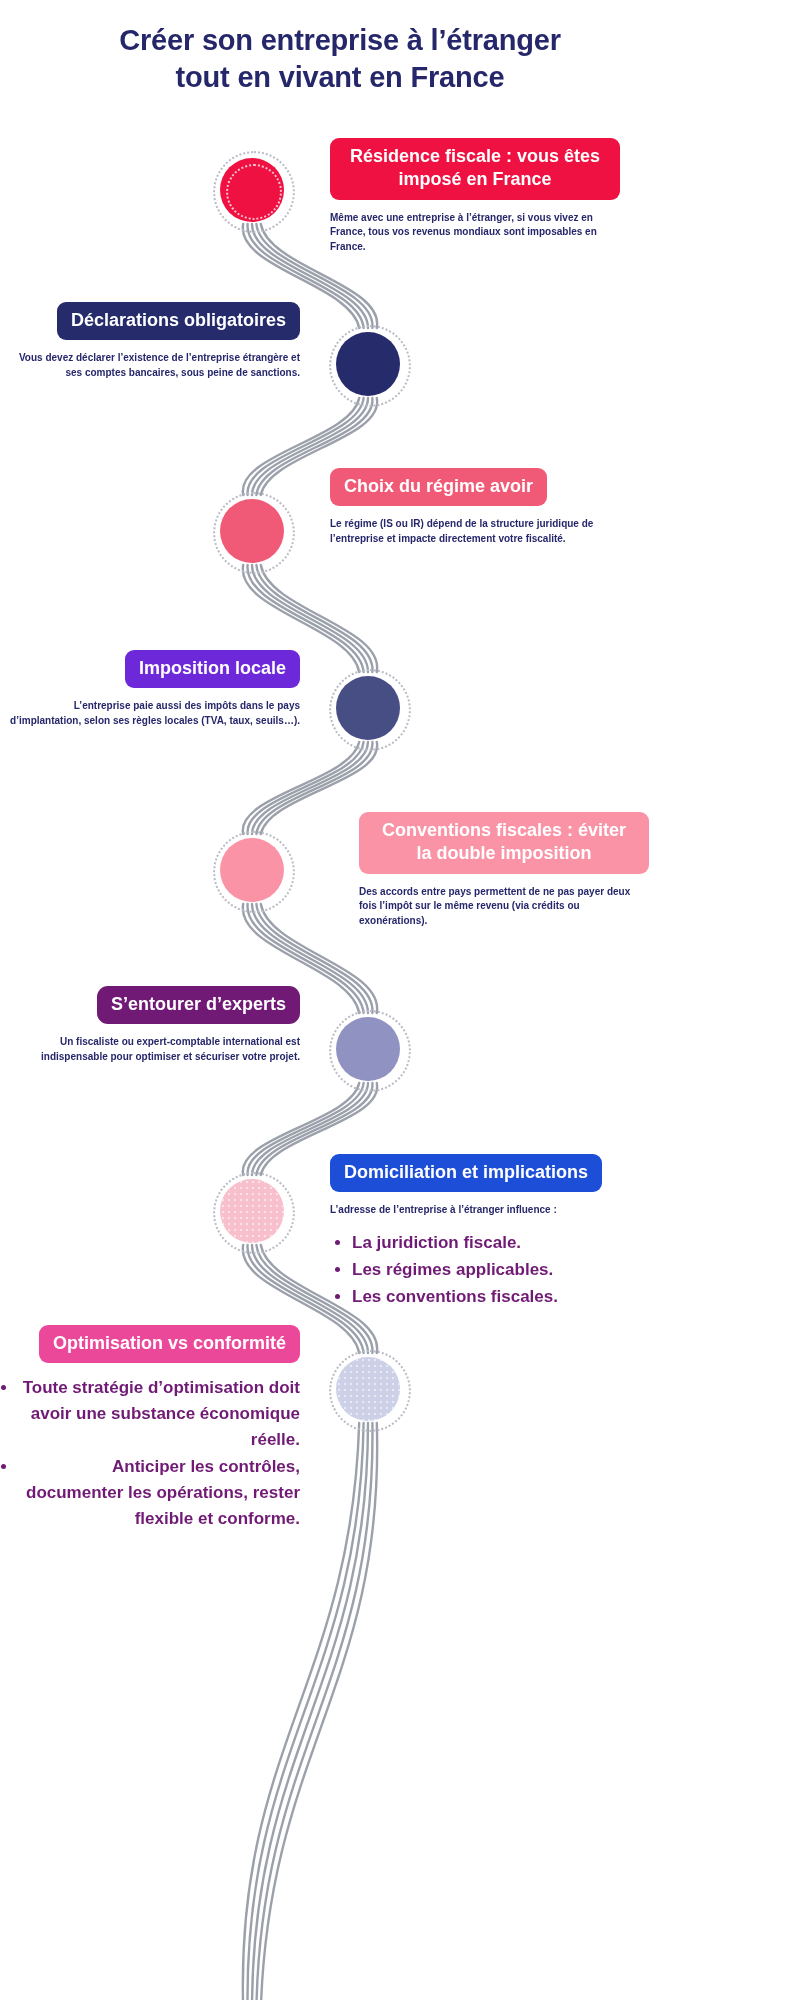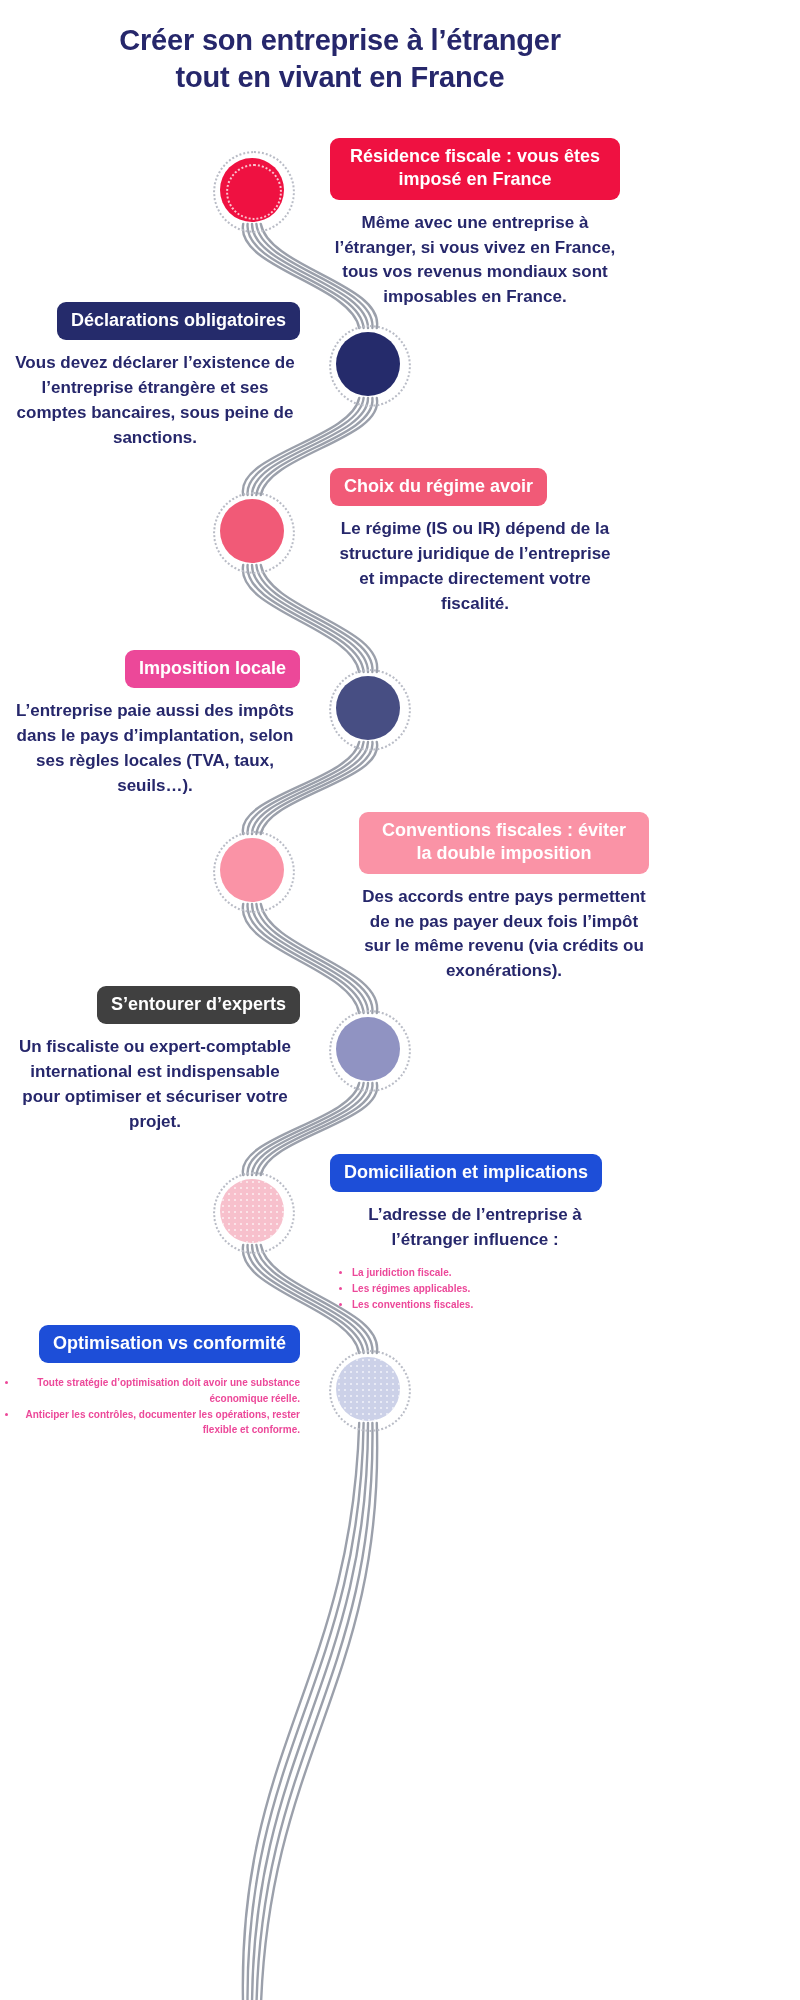--- a/index.html
+++ b/index.html
@@ -86,33 +86,32 @@
     padding: 7px 14px 8px;
     font-size: 18px;
     font-weight: bold;
     line-height: 1.3;
     color: #ffffff;
   }
   .badge.wide { max-width: 292px; text-align: center; }
 
   .body-text {
     margin-top: 11px;
-    font-size: 17px;
+    font-size: 10px;
     line-height: 1.46;
     font-weight: bold;
     color: #26276b;
-    text-align: center;
   }
 
   .bullets {
     margin-top: 12px;
-    font-size: 10px;
+    font-size: 17px;
     line-height: 1.52;
     font-weight: bold;
-    color: #ec4899;
+    color: #701a75;
     list-style: disc;
     padding-left: 22px;
   }
   .panel.left .bullets {
     padding-left: 0;
     padding-right: 0;
     margin-left: 8px;
     list-style-position: outside;
   }
   .panel.left .bullets li { text-align: right; }
@@ -172,29 +171,29 @@
 </svg>
 
 <div id="steps-root">
     <div class="node inner-ring" style="background: rgb(239, 17, 65); left: 220px; top: 158px;"></div>
     <div class="panel right" style="top: 138px;"><div class="badge wide" style="background: rgb(239, 17, 65);">Résidence fiscale : vous êtes imposé en France</div><p class="body-text">Même avec une entreprise à l’étranger, si vous vivez en France, tous vos revenus mondiaux sont imposables en France.</p></div>
     <div class="node" style="background: rgb(37, 43, 107); left: 336px; top: 332px;"></div>
     <div class="panel left" style="top: 302px;"><div class="badge" style="background: rgb(37, 43, 107);">Déclarations obligatoires</div><p class="body-text">Vous devez déclarer l’existence de l’entreprise étrangère et ses comptes bancaires, sous peine de sanctions.</p></div>
     <div class="node" style="background: rgb(241, 90, 119); left: 220px; top: 499px;"></div>
     <div class="panel right" style="top: 468px;"><div class="badge" style="background: rgb(241, 90, 119);">Choix du régime avoir</div><p class="body-text">Le régime (IS ou IR) dépend de la structure juridique de l’entreprise et impacte directement votre fiscalité.</p></div>
     <div class="node" style="background: rgb(71, 78, 131); left: 336px; top: 676px;"></div>
-    <div class="panel left" style="top: 650px;"><div class="badge" style="background: #ec4899;">Imposition locale</div><p class="body-text">L’entreprise paie aussi des impôts dans le pays d’implantation, selon ses règles locales (TVA, taux, seuils…).</p></div>
+    <div class="panel left" style="top: 650px;"><div class="badge" style="background: #6d28d9;">Imposition locale</div><p class="body-text">L’entreprise paie aussi des impôts dans le pays d’implantation, selon ses règles locales (TVA, taux, seuils…).</p></div>
     <div class="node" style="background: rgb(250, 147, 166); left: 220px; top: 838px;"></div>
     <div class="panel right" style="top: 812px; margin-left: 29px;"><div class="badge wide" style="background: rgb(250, 147, 166);">Conventions fiscales : éviter la double imposition</div><p class="body-text">Des accords entre pays permettent de ne pas payer deux fois l’impôt sur le même revenu (via crédits ou exonérations).</p></div>
     <div class="node" style="background: rgb(144, 147, 194); left: 336px; top: 1017px;"></div>
-    <div class="panel left" style="top: 986px;"><div class="badge" style="background: #404040;">S’entourer d’experts</div><p class="body-text">Un fiscaliste ou expert-comptable international est indispensable pour optimiser et sécuriser votre projet.</p></div>
+    <div class="panel left" style="top: 986px;"><div class="badge" style="background: #701a75; border-radius: 11px;">S’entourer d’experts</div><p class="body-text">Un fiscaliste ou expert-comptable international est indispensable pour optimiser et sécuriser votre projet.</p></div>
     <div class="node speckle" style="background: rgb(247, 192, 204); left: 220px; top: 1179px;"></div>
     <div class="panel right" style="top: 1142px;"><div class="badge wide" style="background: #1d4ed8; margin-top: 12px;">Domiciliation et implications</div><p class="body-text">L’adresse de l’entreprise à l’étranger influence :</p><ul class="bullets">
         <li>La juridiction fiscale.</li>
         <li>Les régimes applicables.</li>
         <li>Les conventions fiscales.</li>
       </ul></div>
     <div class="node speckle" style="background: rgb(204, 209, 232); left: 336px; top: 1357px;"></div>
-    <div class="panel left" style="top: 1325px;"><div class="badge" style="background: #1d4ed8;">Optimisation vs conformité</div><ul class="bullets">
+    <div class="panel left" style="top: 1325px;"><div class="badge" style="background: #ec4899;">Optimisation vs conformité</div><ul class="bullets">
         <li>Toute stratégie d’optimisation doit avoir une substance économique réelle.</li>
         <li>Anticiper les contrôles, documenter les opérations, rester flexible et conforme.</li>
       </ul></div>
   </div>
 
 </body></html>

